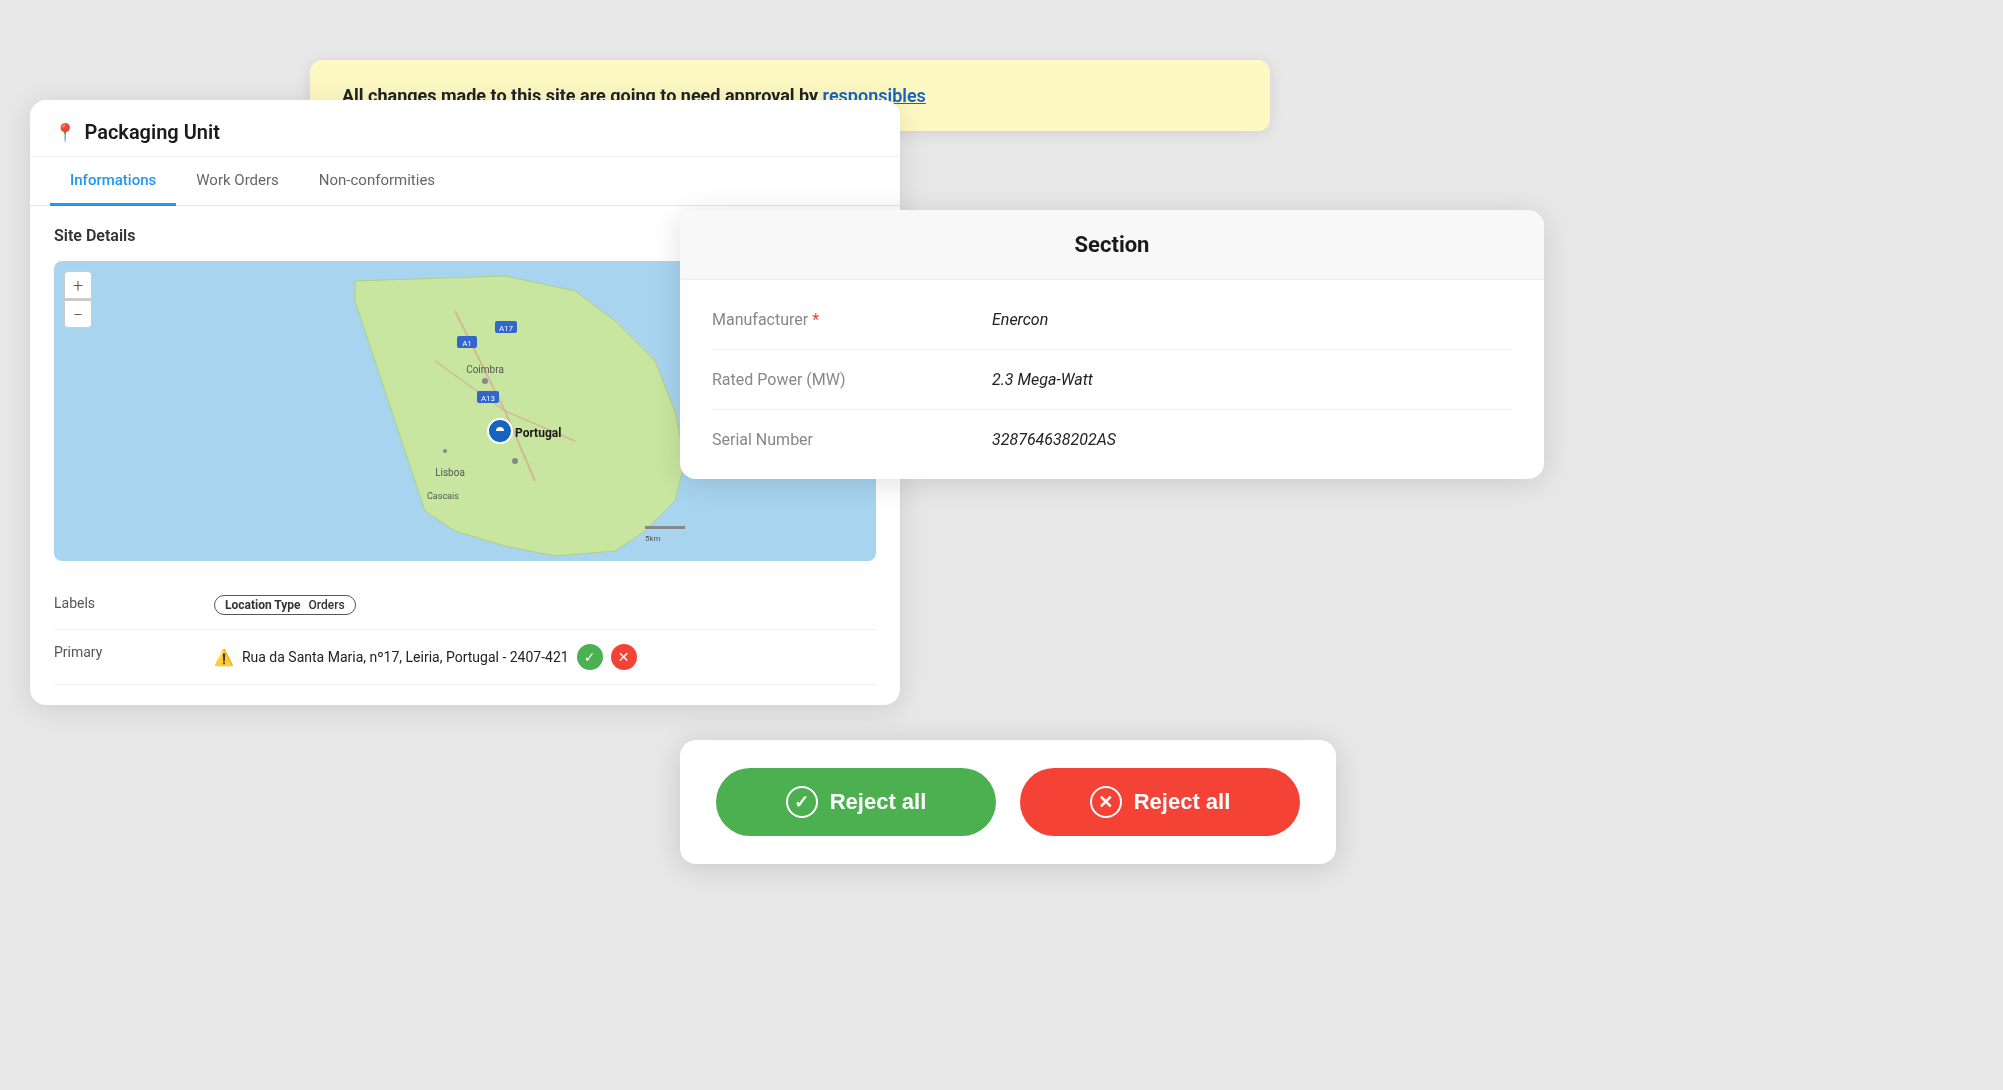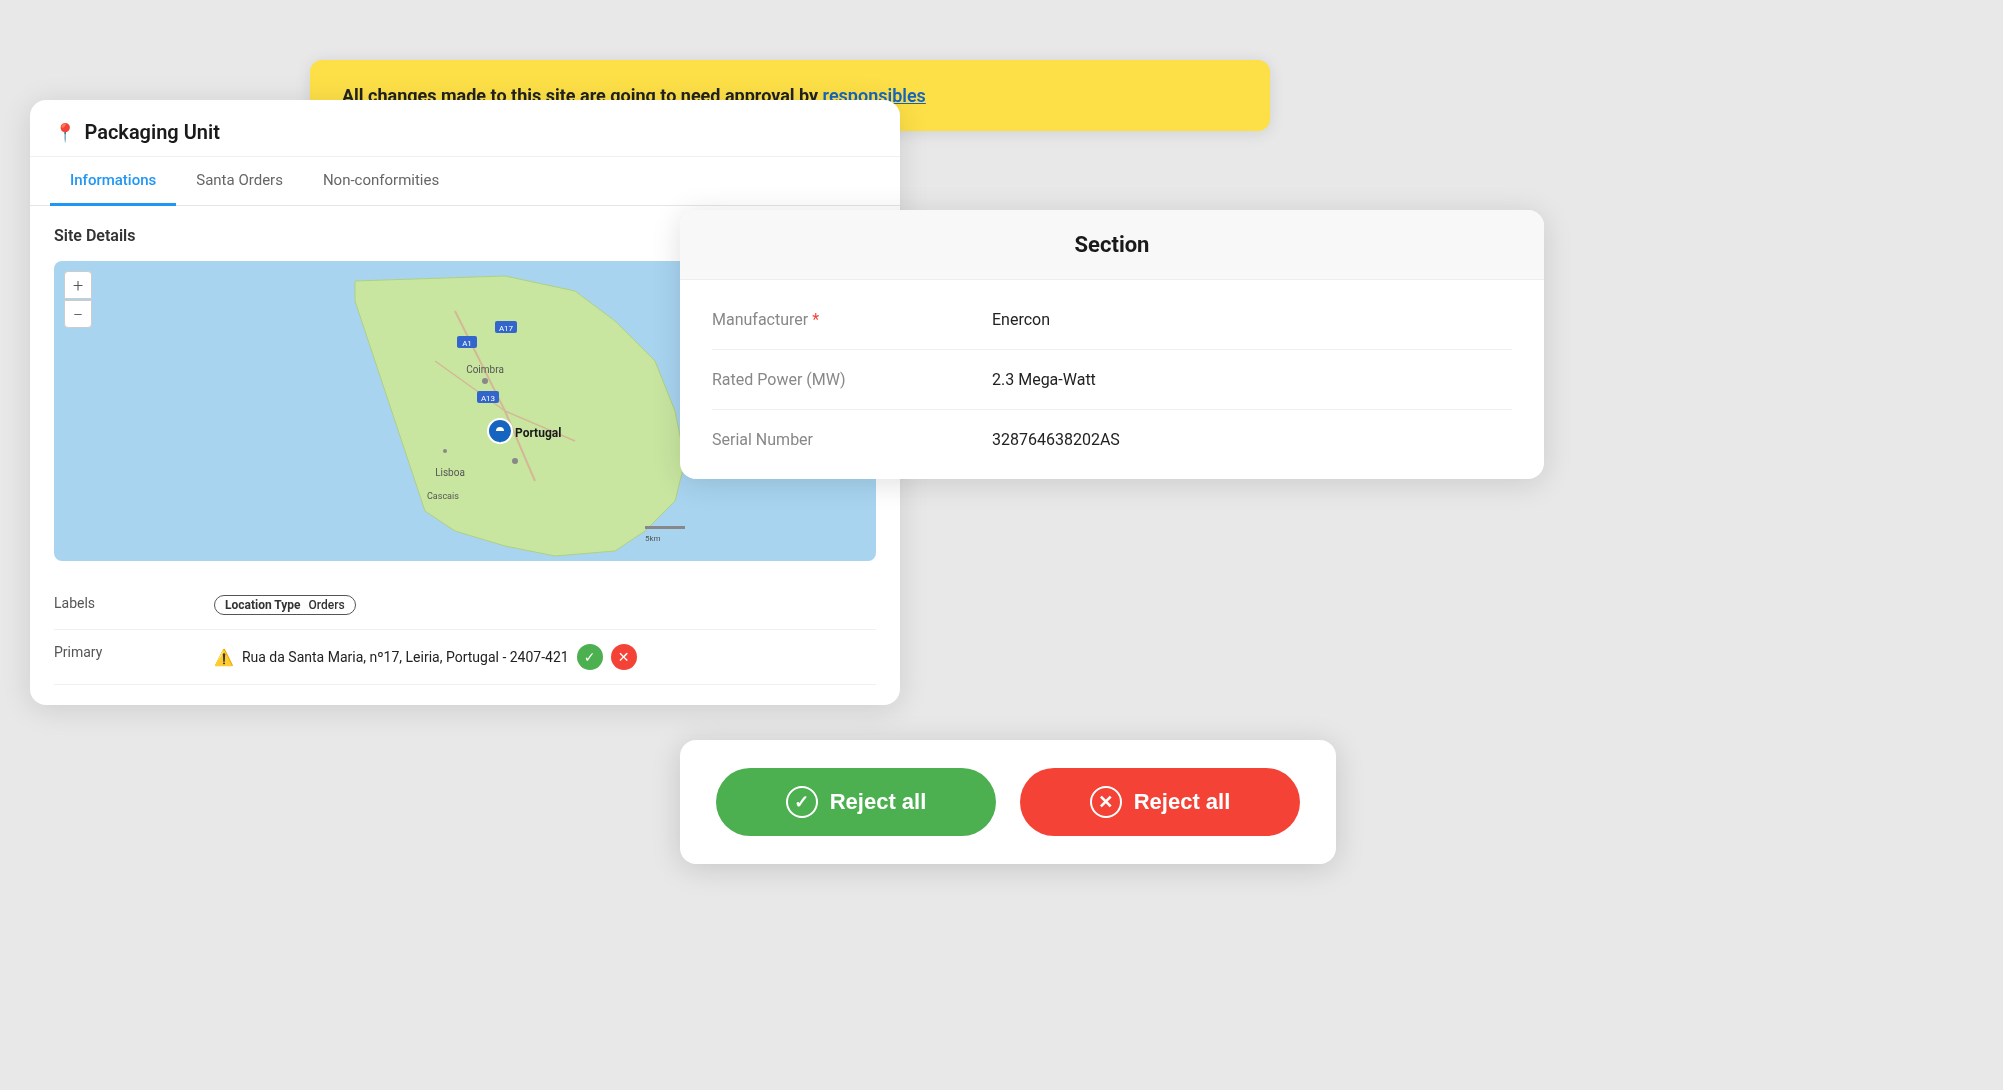--- a/index.html
+++ b/index.html
@@ -181,21 +181,21 @@
       font-size: 14px;
       cursor: pointer;
     }
 
     
     .approval-banner {
       position: absolute;
       top: 60px;
       left: 310px;
       width: 960px;
-      background: #fde047;
+      background: #fef9c3;
       border-radius: 12px;
       padding: 22px 32px;
       box-shadow: 0 2px 16px rgba(0,0,0,0.10);
       font-size: 18px;
       color: #222;
       line-height: 1.5;
     }
     .approval-banner strong {
       font-weight: 700;
     }
@@ -245,20 +245,21 @@
       width: 280px;
       flex-shrink: 0;
     }
     .required-star {
       color: #f44336;
       margin-left: 4px;
     }
     .section-row-value {
       font-size: 16px;
       color: #222;
+      font-style: italic;
     }
 
     
     .action-card {
       position: absolute;
       top: 740px;
       left: 680px;
       background: #fff;
       border-radius: 16px;
       box-shadow: 0 4px 30px rgba(0,0,0,0.15);
@@ -320,21 +321,21 @@
 
 <div class="main-card">
 
   <div class="location-header">
     <span class="location-icon">📍</span>
     <span class="location-title">Packaging Unit</span>
   </div>
 
   <div class="tabs">
     <div class="tab active">Informations</div>
-    <div class="tab">Santa Orders</div>
+    <div class="tab">Work Orders</div>
     <div class="tab">Non-conformities</div>
   </div>
 
   <div class="content-area">
     <div class="section-title">Site Details</div>
 
     <div class="map-container">
       <div class="map-controls">
         <div class="map-btn">+</div>
         <div class="map-btn">−</div>

